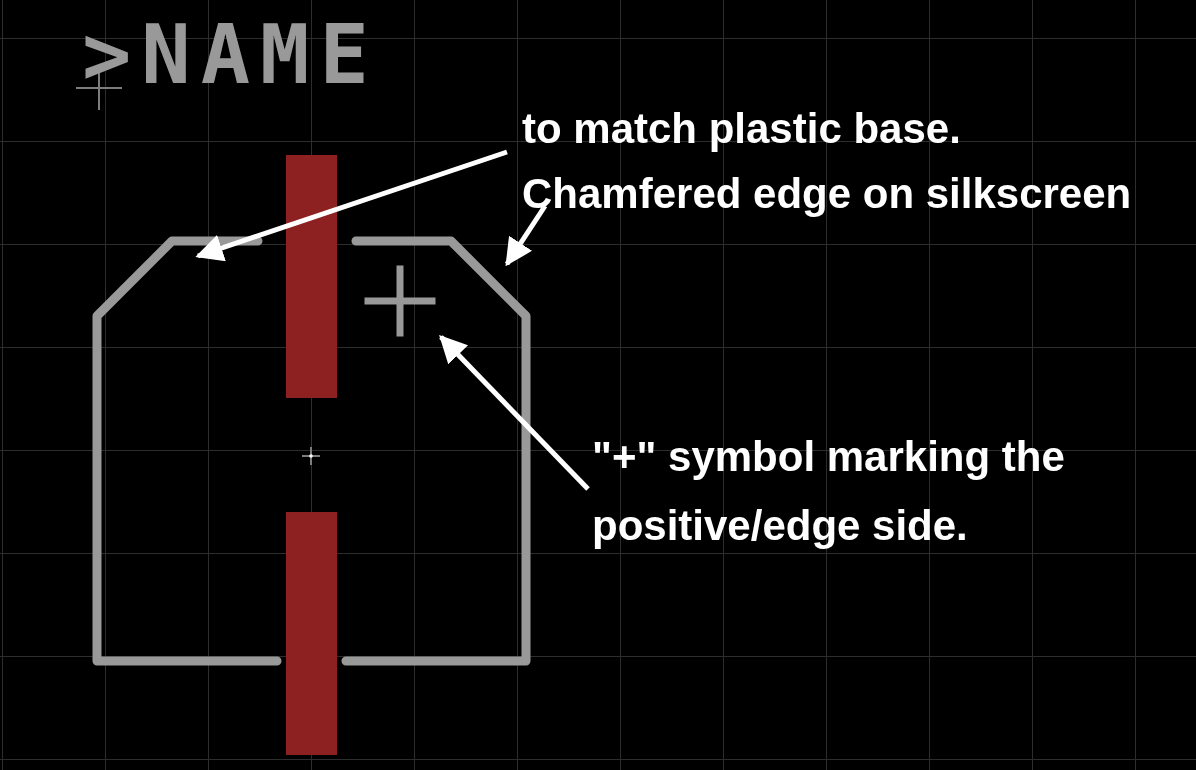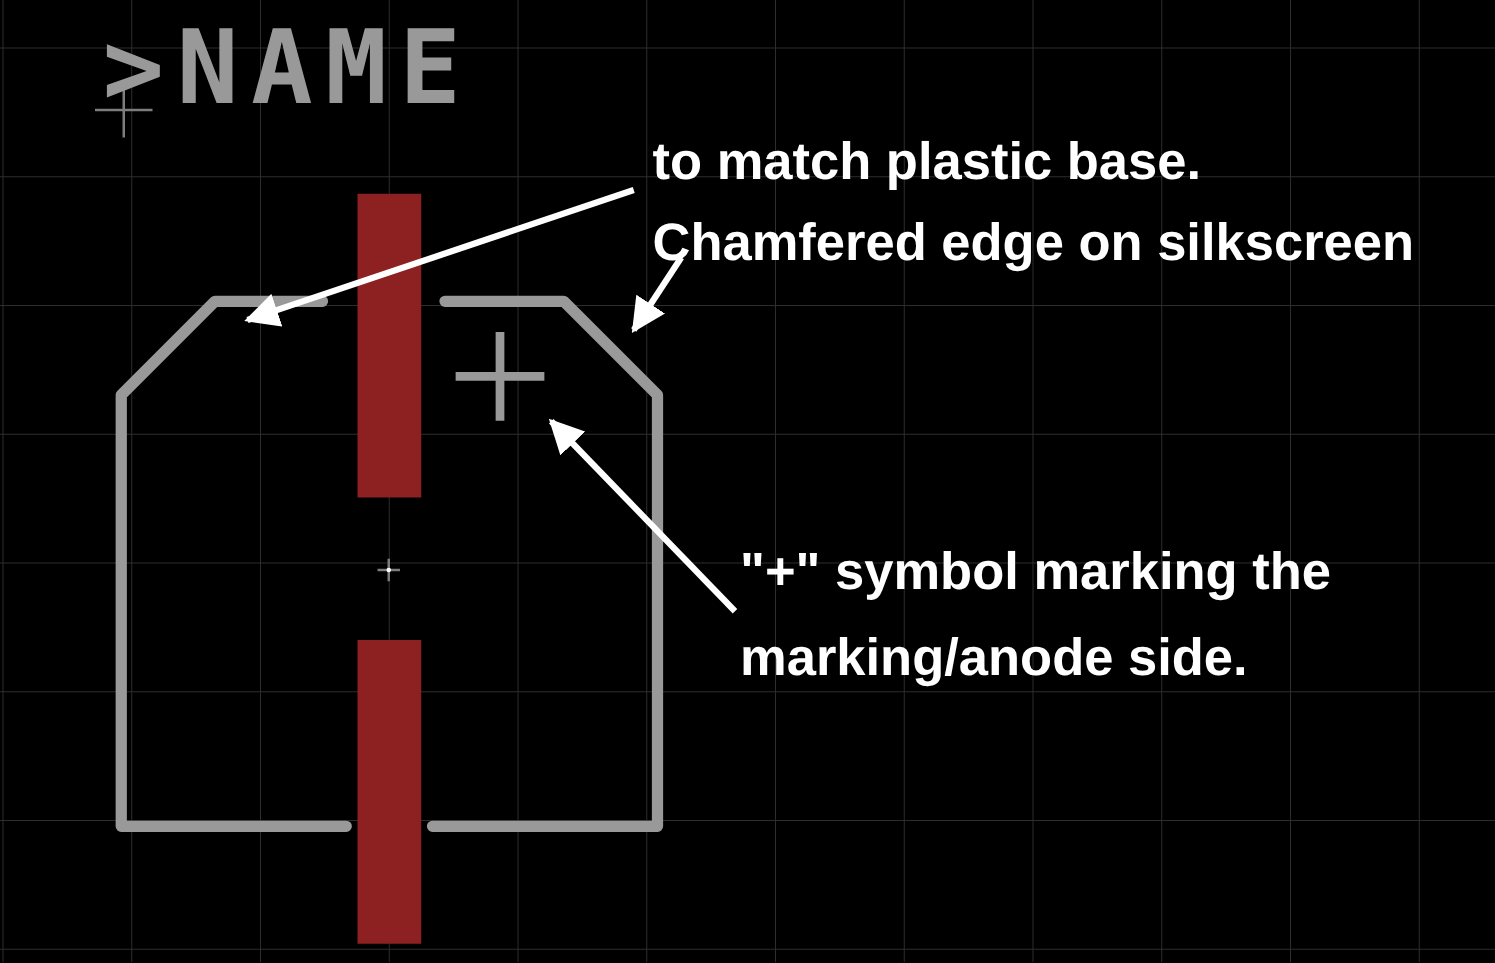--- a/index.html
+++ b/index.html
@@ -101,16 +101,16 @@
 
   <div class="name-label">&gt;NAME</div>
 
   <div class="note note-chamfer">
     <div>to match plastic base.</div>
     <div>Chamfered edge on silkscreen</div>
   </div>
 
   <div class="note note-plus">
     <div>"+" symbol marking the</div>
-    <div>marking/anode side.</div>
+    <div>positive/edge side.</div>
   </div>
 
 </div>
 
 </body></html>

